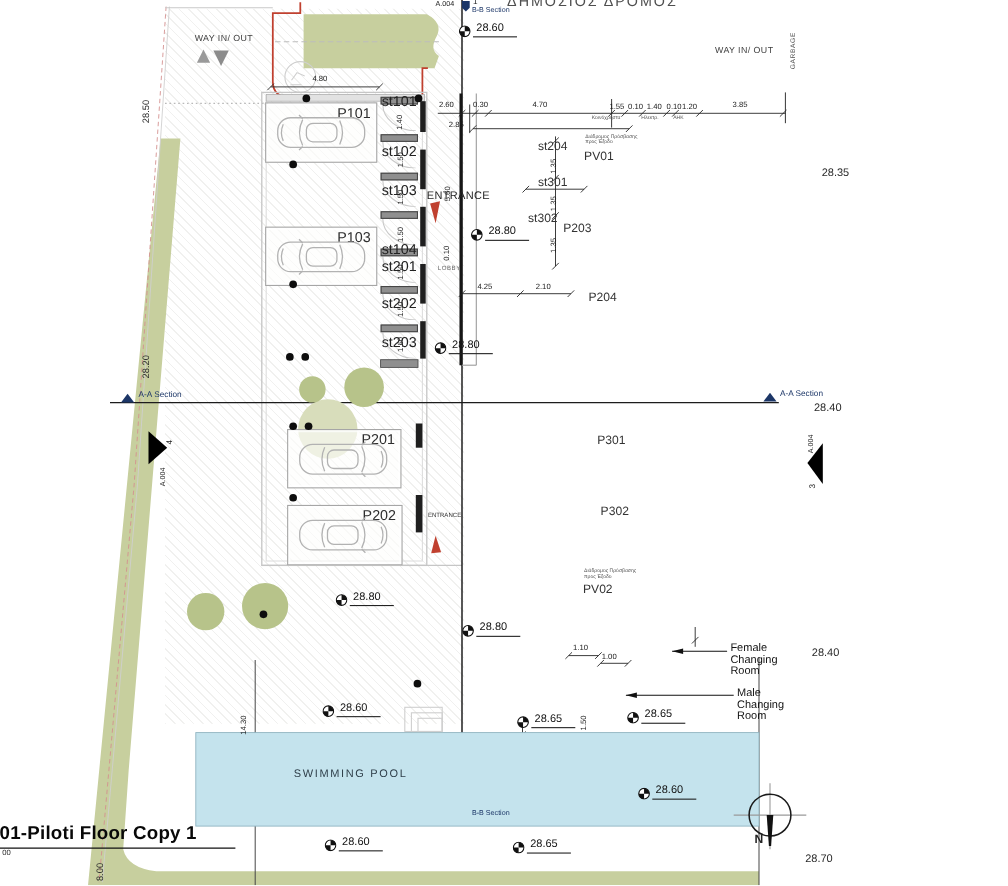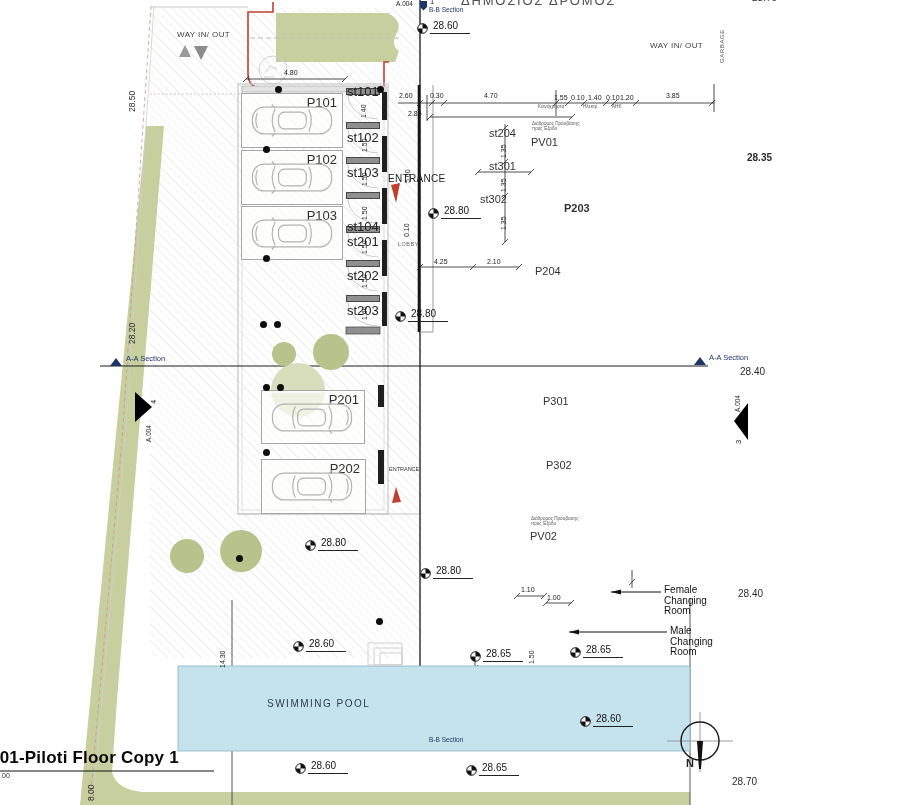--- a/index.html
+++ b/index.html
@@ -223,26 +223,20 @@
   <div class="lbl poollbl" style="left:267px;top:698px">SWIMMING POOL</div>
   <div class="lbl northn" style="left:686px;top:757px">N</div>
   <div class="title">001-Piloti Floor Copy 1</div>
 
 <div class="stall" style="left: 241px; top: 93px; width: 100px; height: 53px;">
       <span class="stall-label">P101</span>
       <svg class="car" viewBox="0 0 100 44">
         <use href="#car-sym"></use>
       </svg>
     </div>
-    <div class="stall" style="left: 241px; top: 150px; width: 100px; height: 53px;">
-      <span class="stall-label">P102</span>
-      <svg class="car" viewBox="0 0 100 44">
-        <use href="#car-sym"></use>
-      </svg>
-    </div>
     <div class="stall" style="left: 241px; top: 206px; width: 100px; height: 52px;">
       <span class="stall-label">P103</span>
       <svg class="car" viewBox="0 0 100 44">
         <use href="#car-sym"></use>
       </svg>
     </div>
     <div class="stall" style="left: 261px; top: 390px; width: 102px; height: 52px;">
       <span class="stall-label">P201</span>
       <svg class="car flip" viewBox="0 0 100 44">
         <use href="#car-sym"></use>
@@ -286,21 +280,21 @@
     <div class="st-label" style="top: 268px;">st202</div>
     <div class="st-bar" style="top: 295px;"></div>
     <div class="st-door" style="top: 302px;"><svg viewBox="0 0 32 24" width="32" height="24">
         <path d="M1,0 A31,24 0 0 0 31,24" fill="none" stroke="#c9c9c9"></path>
       </svg></div>
     <div class="st-label" style="top: 303px;">st203</div>
     <div class="plabel" style="left: 489px; top: 127px;">st204</div>
     <div class="plabel" style="left: 489px; top: 160px;">st301</div>
     <div class="plabel" style="left: 480px; top: 193px;">st302</div>
     <div class="plabel" style="left: 531px; top: 136px;">PV01</div>
-    <div class="plabel" style="left: 564px; top: 202px; font-weight: bold;">P203</div>
+    <div class="plabel" style="left: 512px; top: 202px;">P203</div>
     <div class="plabel" style="left: 535px; top: 265px;">P204</div>
     <div class="plabel" style="left: 543px; top: 395px;">P301</div>
     <div class="plabel" style="left: 546px; top: 459px;">P302</div>
     <div class="plabel" style="left: 530px; top: 530px;">PV02</div>
     <div class="dim" style="left: 284px; top: 69px;">4.80</div>
     <div class="dim" style="left: 399px; top: 92px;">2.60</div>
     <div class="dim" style="left: 430px; top: 92px;">0.30</div>
     <div class="dim" style="left: 484px; top: 92px;">4.70</div>
     <div class="dim" style="left: 554px; top: 94px;">1.55</div>
     <div class="dim" style="left: 571px; top: 94px;">0.10</div>
@@ -327,21 +321,21 @@
     <div class="dim rot" style="left: 500px; top: 230px;">1.35</div>
     <div class="dim rot" style="left: 528px; top: 664px;">1.50</div>
     <div class="dim rot" style="left: 219px; top: 668px;">14.30</div>
     <div class="elev" style="left: 417px; top: 20px;">
       <svg viewBox="0 0 11 11">
         <use href="#bm-sym"></use>
       </svg>
       <span class="ev">28.60</span>
     </div>
     <div class="elev-plain" style="left: 752px; top: -8px;">28.70</div>
-    <div class="elev-plain" style="left: 747px; top: 152px; font-weight: bold;">28.35</div>
+    <div class="elev-plain" style="left: 747px; top: 152px;">28.35</div>
     <div class="elev" style="left: 428px; top: 205px;">
       <svg viewBox="0 0 11 11">
         <use href="#bm-sym"></use>
       </svg>
       <span class="ev">28.80</span>
     </div>
     <div class="elev" style="left: 395px; top: 308px;">
       <svg viewBox="0 0 11 11">
         <use href="#bm-sym"></use>
       </svg>

